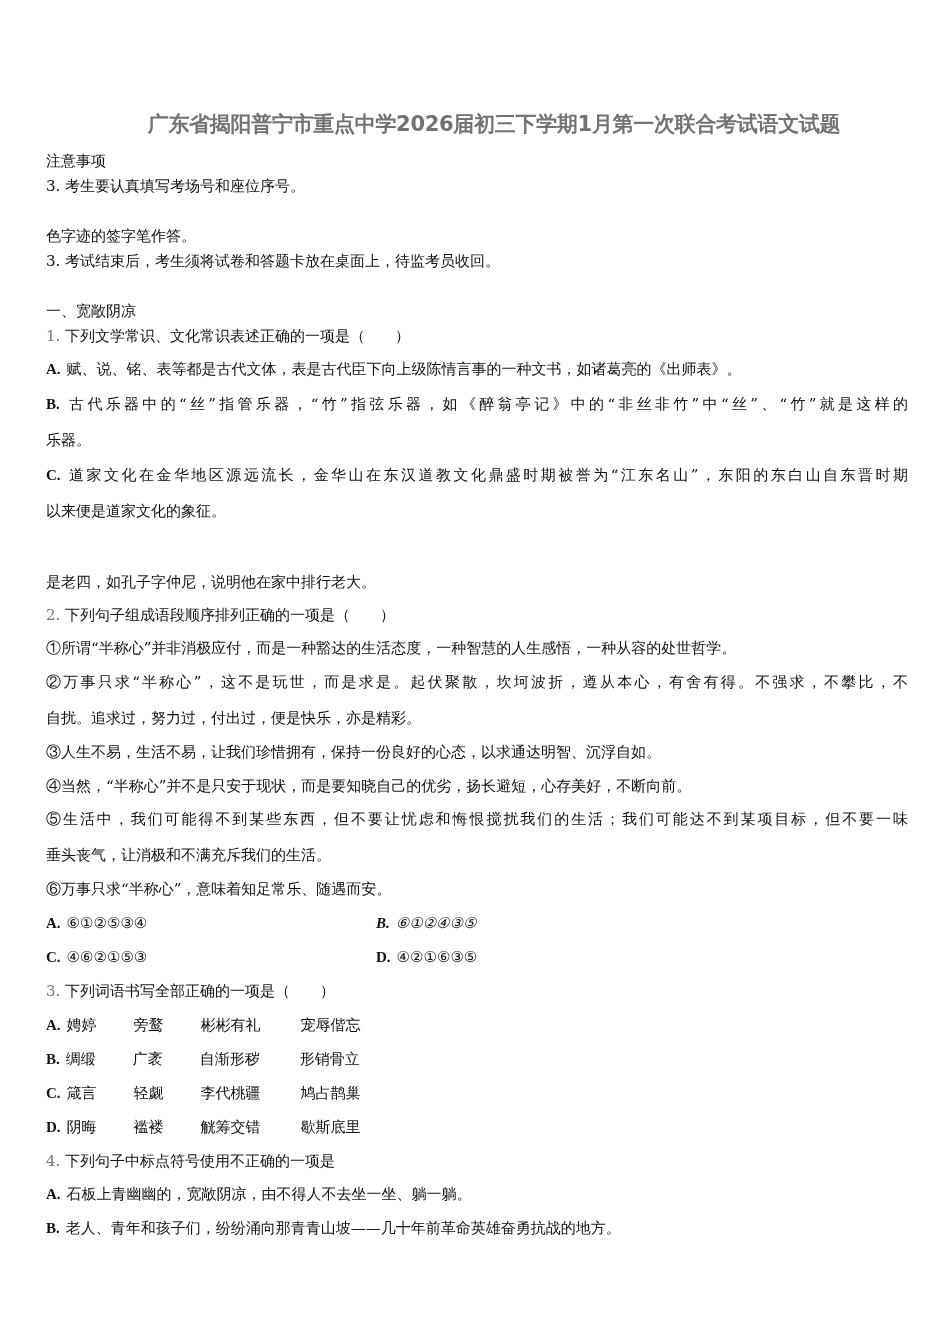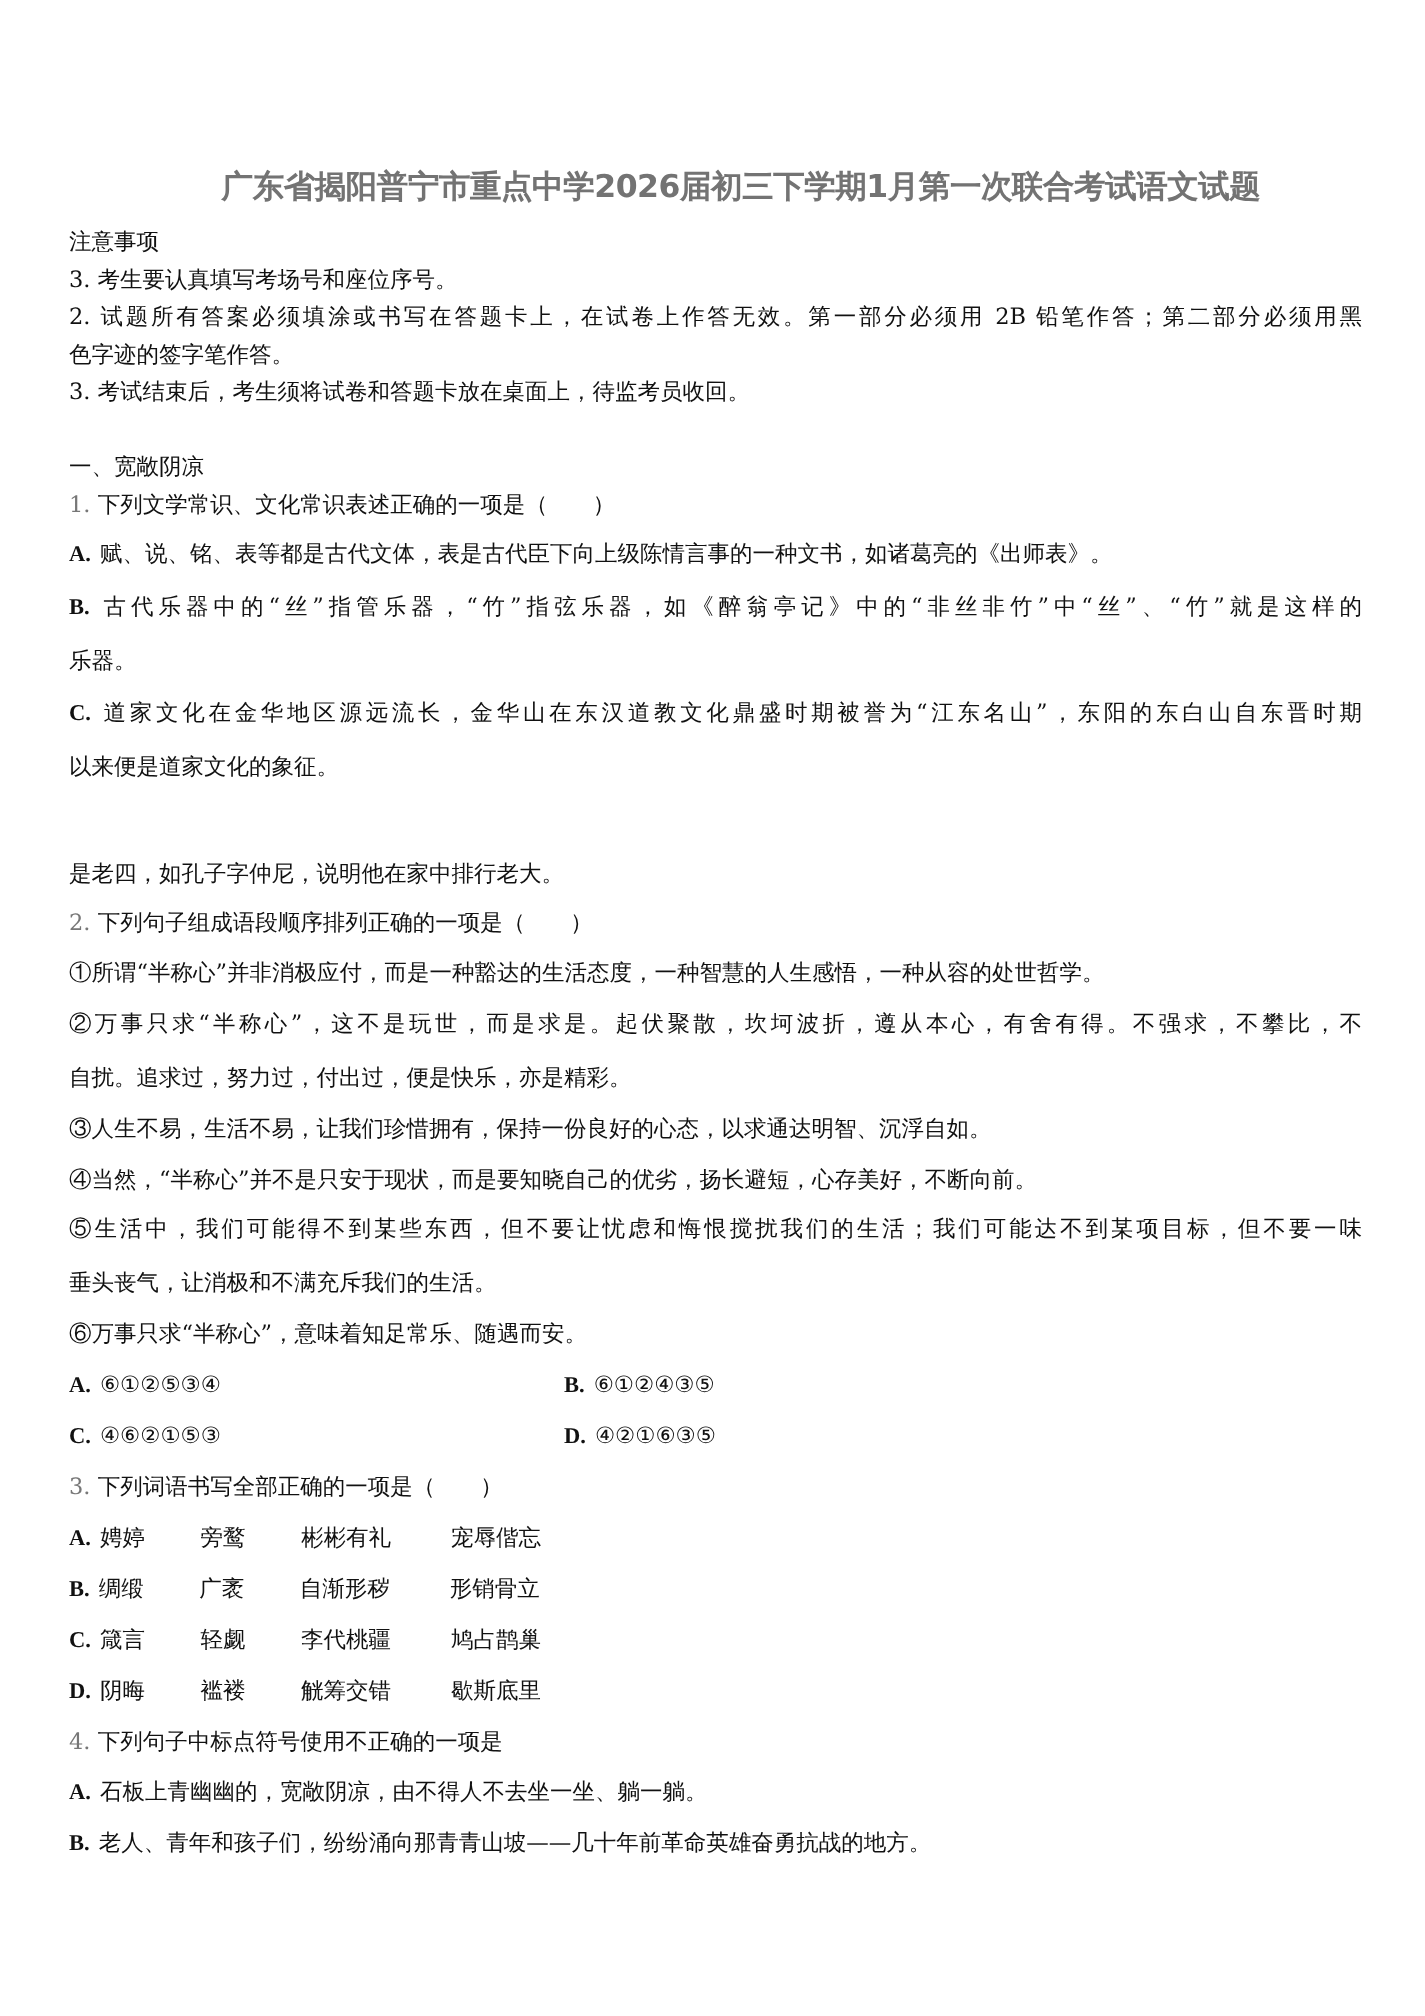--- a/index.html
+++ b/index.html
@@ -74,21 +74,20 @@
 </style>
 </head>
 <body>
 
 <div class="page">
 
   <div class="title">广东省揭阳普宁市重点中学2026届初三下学期1月第一次联合考试语文试题</div>
 
   <div class="line" style="top:151px;">注意事项</div>
   <div class="line" style="top:176px;">3. 考生要认真填写考场号和座位序号。</div>
-  <div class="line wide" style="top:201px;">2. 试题所有答案必须填涂或书写在答题卡上，在试卷上作答无效。第一部分必须用 2B 铅笔作答；第二部分必须用黑</div>
   <div class="line" style="top:226px;">色字迹的签字笔作答。</div>
   <div class="line" style="top:251px;">3. 考试结束后，考生须将试卷和答题卡放在桌面上，待监考员收回。</div>
 
   <div class="line" style="top:301px;">一、宽敞阴凉</div>
 
   <div class="line" style="top:326px;">
     <span class="qnum">1.</span>
     <span>下列文学常识、文化常识表述正确的一项是（　　）</span>
   </div>
   <div class="line" style="top:359px;">
@@ -113,21 +112,21 @@
   <div class="line" style="top:708px;">自扰。追求过，努力过，付出过，便是快乐，亦是精彩。</div>
   <div class="line" style="top:742px;">③人生不易，生活不易，让我们珍惜拥有，保持一份良好的心态，以求通达明智、沉浮自如。</div>
   <div class="line" style="top:776px;">④当然，“半称心”并不是只安于现状，而是要知晓自己的优劣，扬长避短，心存美好，不断向前。</div>
   <div class="line wide" style="top:809px;">⑤生活中，我们可能得不到某些东西，但不要让忧虑和悔恨搅扰我们的生活；我们可能达不到某项目标，但不要一味</div>
   <div class="line" style="top:845px;">垂头丧气，让消极和不满充斥我们的生活。</div>
   <div class="line" style="top:879px;">⑥万事只求“半称心”，意味着知足常乐、随遇而安。</div>
 
   <div class="line" style="top:913px;">
     <span class="opt-label">A.</span><span class="seq">⑥①②⑤③④</span>
   </div>
-  <div class="col2" style="top:913px;">
+  <div class="col2" style="top:913px;font-style:italic;">
     <span class="opt-label">B.</span><span class="seq">⑥①②④③⑤</span>
   </div>
   <div class="line" style="top:947px;">
     <span class="opt-label">C.</span><span class="seq">④⑥②①⑤③</span>
   </div>
   <div class="col2" style="top:947px;">
     <span class="opt-label">D.</span><span class="seq">④②①⑥③⑤</span>
   </div>
 
   <div class="line" style="top:981px;">

